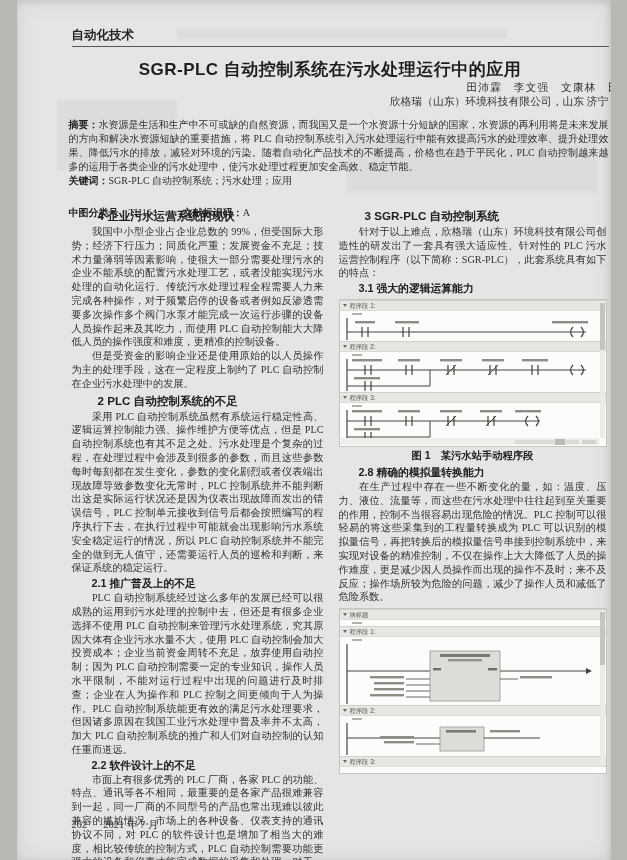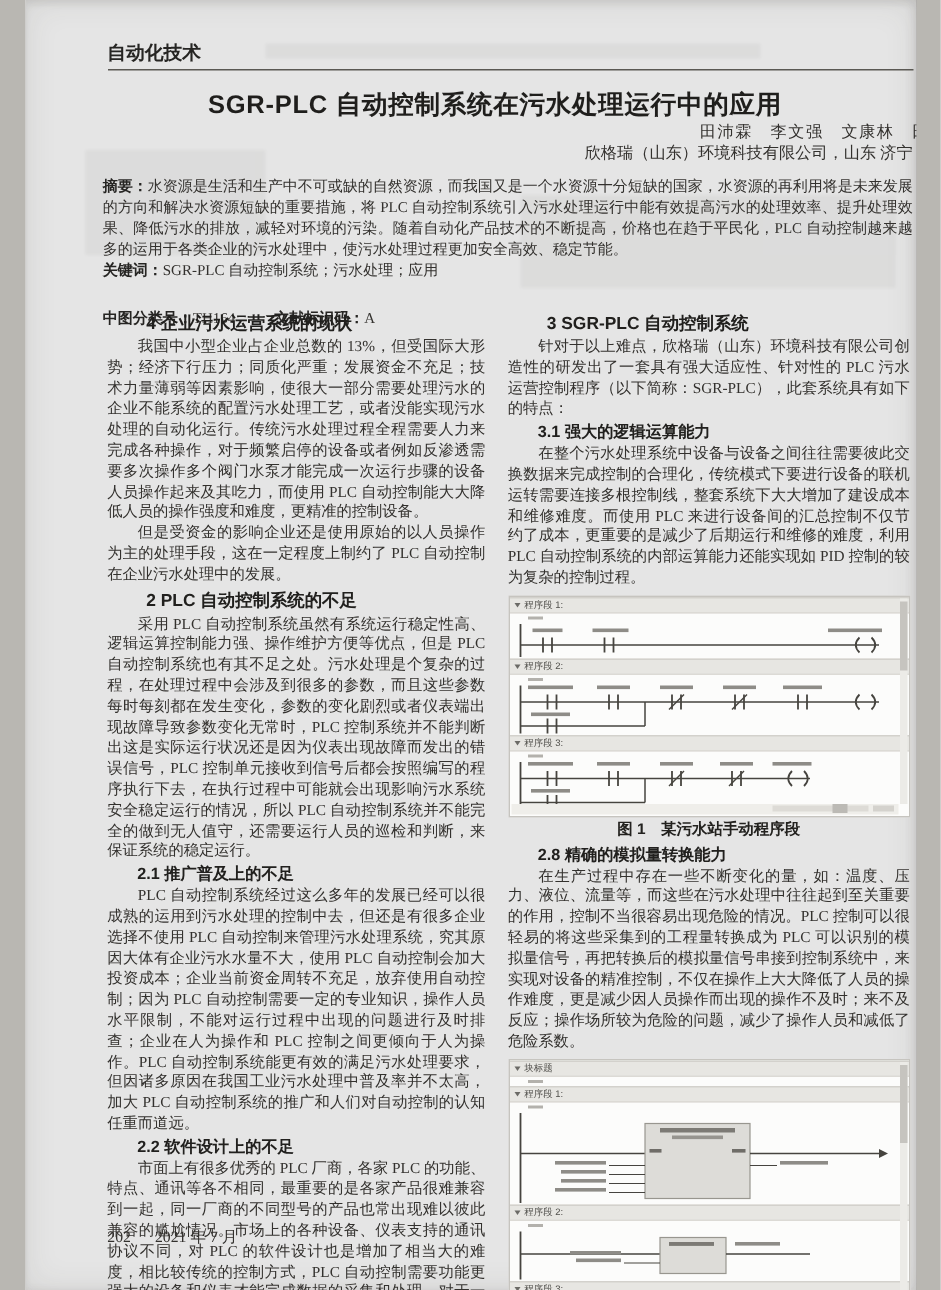--- a/index.html
+++ b/index.html
@@ -67,35 +67,34 @@
   <div id="abstract-block">
     <div><span class="inline-label">摘要：</span><span>水资源是生活和生产中不可或缺的自然资源，而我国又是一个水资源十分短缺的国家，水资源的再利用将是未来发展的方向和解决水资源短缺的重要措施，将 PLC 自动控制系统引入污水处理运行中能有效提高污水的处理效率、提升处理效果、降低污水的排放，减轻对环境的污染。随着自动化产品技术的不断提高，价格也在趋于平民化，PLC 自动控制越来越多的运用于各类企业的污水处理中，使污水处理过程更加安全高效、稳定节能。</span></div>
     <div><span class="inline-label">关键词：</span><span>SGR-PLC 自动控制系统；污水处理；应用</span></div>
     <div id="meta-line">
       <span class="inline-label">中图分类号：</span><span>TH164</span><span class="gap"></span><span class="inline-label">文献标识码：</span><span>A</span>
     </div>
   </div>
 
   <div id="col-left" class="col">
     <div class="h-main">4 企业污水运营系统的现状</div>
-    <p class="para">我国中小型企业占企业总数的 13%，但受国际大形势；经济下行压力；同质化严重；发展资金不充足；技术力量薄弱等因素影响，使很大一部分需要处理污水的企业不能系统的配置污水处理工艺，或者没能实现污水处理的自动化运行。传统污水处理过程全程需要人力来完成各种操作，对于频繁启停的设备或者例如反渗透需要多次操作多个阀门水泵才能完成一次运行步骤的设备人员操作起来及其吃力，而使用 PLC 自动控制能大大降低人员的操作强度和难度，更精准的控制设备。</p>
+    <p class="para">我国中小型企业占企业总数的 99%，但受国际大形势；经济下行压力；同质化严重；发展资金不充足；技术力量薄弱等因素影响，使很大一部分需要处理污水的企业不能系统的配置污水处理工艺，或者没能实现污水处理的自动化运行。传统污水处理过程全程需要人力来完成各种操作，对于频繁启停的设备或者例如反渗透需要多次操作多个阀门水泵才能完成一次运行步骤的设备人员操作起来及其吃力，而使用 PLC 自动控制能大大降低人员的操作强度和难度，更精准的控制设备。</p>
     <p class="para">但是受资金的影响企业还是使用原始的以人员操作为主的处理手段，这在一定程度上制约了 PLC 自动控制在企业污水处理中的发展。</p>
     <div class="h-main">2 PLC 自动控制系统的不足</div>
     <p class="para">采用 PLC 自动控制系统虽然有系统运行稳定性高、逻辑运算控制能力强、操作维护方便等优点，但是 PLC 自动控制系统也有其不足之处。污水处理是个复杂的过程，在处理过程中会涉及到很多的参数，而且这些参数每时每刻都在发生变化，参数的变化剧烈或者仪表端出现故障导致参数变化无常时，PLC 控制系统并不能判断出这是实际运行状况还是因为仪表出现故障而发出的错误信号，PLC 控制单元接收到信号后都会按照编写的程序执行下去，在执行过程中可能就会出现影响污水系统安全稳定运行的情况，所以 PLC 自动控制系统并不能完全的做到无人值守，还需要运行人员的巡检和判断，来保证系统的稳定运行。</p>
     <div class="h-sub">2.1 推广普及上的不足</div>
     <p class="para">PLC 自动控制系统经过这么多年的发展已经可以很成熟的运用到污水处理的控制中去，但还是有很多企业选择不使用 PLC 自动控制来管理污水处理系统，究其原因大体有企业污水水量不大，使用 PLC 自动控制会加大投资成本；企业当前资金周转不充足，放弃使用自动控制；因为 PLC 自动控制需要一定的专业知识，操作人员水平限制，不能对运行过程中出现的问题进行及时排查；企业在人为操作和 PLC 控制之间更倾向于人为操作。PLC 自动控制系统能更有效的满足污水处理要求，但因诸多原因在我国工业污水处理中普及率并不太高，加大 PLC 自动控制系统的推广和人们对自动控制的认知任重而道远。</p>
     <div class="h-sub">2.2 软件设计上的不足</div>
     <p class="para">市面上有很多优秀的 PLC 厂商，各家 PLC 的功能、特点、通讯等各不相同，最重要的是各家产品很难兼容到一起，同一厂商的不同型号的产品也常出现难以彼此兼容的尴尬情况。市场上的各种设备、仪表支持的通讯协议不同，对 PLC 的软件设计也是增加了相当大的难度，相比较传统的控制方式，PLC 自动控制需要功能更强大的设备和仪表才能完成数据的采集和处理。对于一些复杂的控制，如根据水量和水质的不同而自动调节加药量的大小，PLC 自动控制要求的参数条件较为苛刻，稍有异常很难完美的达到想要的结果。软件设计上的难处是 PLC 厂商-电气工程师-设备仪表生产商-企业之间难以协调一致造成的状况，在自动化的道路上需要所有人的共同努力才能使自动化更普遍的应用到生产中去。</p>
   </div>
 
   <div id="col-right" class="col">
     <div class="h-main">3 SGR-PLC 自动控制系统</div>
     <p class="para">针对于以上难点，欣格瑞（山东）环境科技有限公司创造性的研发出了一套具有强大适应性、针对性的 PLC 污水运营控制程序（以下简称：SGR-PLC），此套系统具有如下的特点：</p>
     <div class="h-sub">3.1 强大的逻辑运算能力</div>
-    <p class="para">在整个污水处理系统中设备与设备之间往往需要彼此交换数据来完成控制的合理化，传统模式下要进行设备的联机运转需要连接多根控制线，整套系统下大大增加了建设成本和维修难度。而使用 PLC 来进行设备间的汇总控制不仅节约了成本，更重要的是减少了后期运行和维修的难度，利用 PLC 自动控制系统的内部运算能力还能实现如 PID 控制的较为复杂的控制过程。</p>
 
     <div class="figure" style="height:146px;">
       <div class="net-bar">
         <div class="tri"></div>
         <span class="net-label">程序段 1:</span>
       </div>
       <div class="comment-row"></div>
       <svg class="rung" width="258" height="24" viewBox="0 0 258 24">
         <line x1="7" y1="1" x2="7" y2="23" stroke="#46443f" stroke-width="1.2"></line>
         <line x1="7" y1="15" x2="246" y2="15" stroke="#46443f" stroke-width="1"></line>

